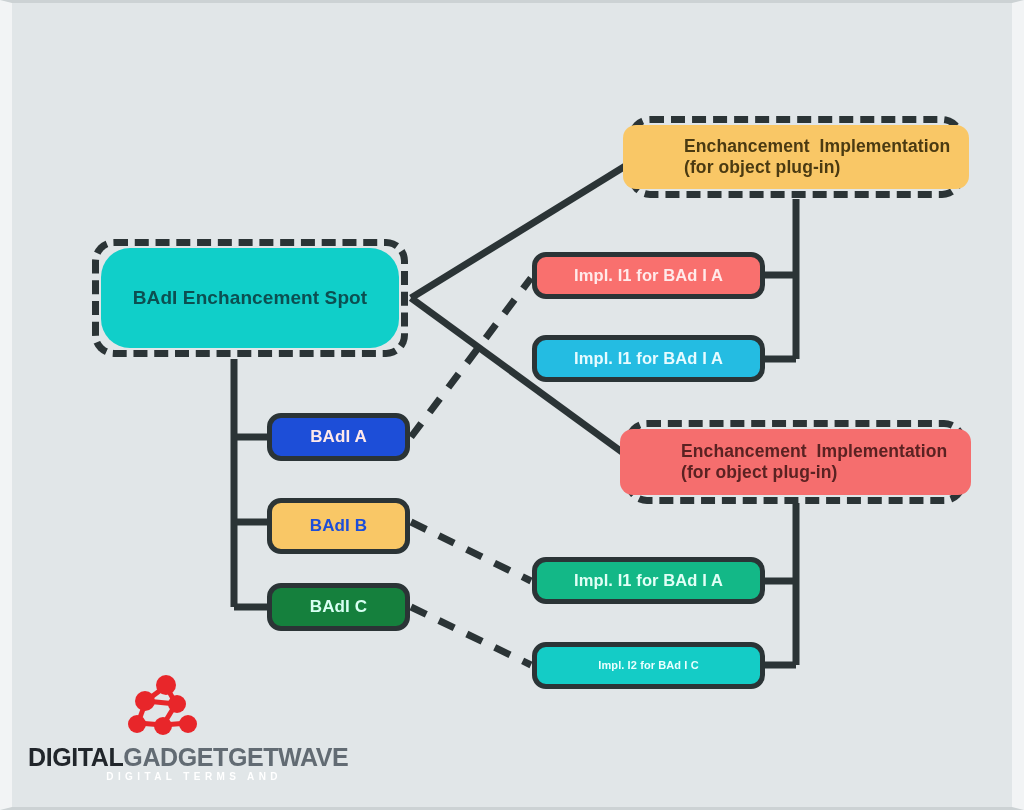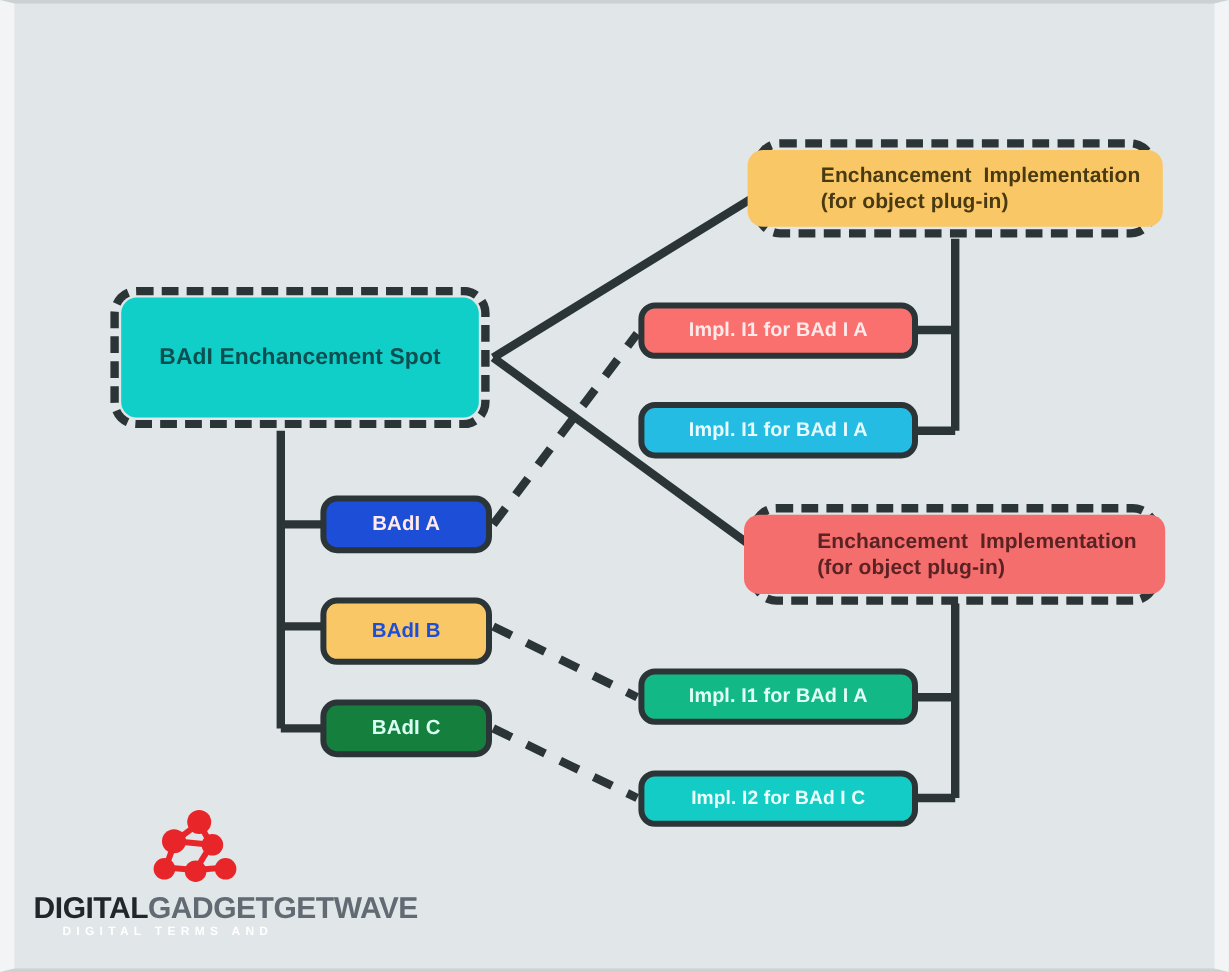--- a/index.html
+++ b/index.html
@@ -69,35 +69,35 @@
     display: flex;
     flex-direction: column;
     align-items: center;
     justify-content: center;
   }
   .line1, .line2 {
     display: block;
     white-space: pre;
   }
   #spot-node { left: 80px; top: 236px; width: 316px; height: 118px; }
-  #spot-node .inner { background: #10cfc9; color: #0c4f51; font-size: 19px; }
+  #spot-node .inner { background: #10cfc9; color: #0c4f51; font-size: 19px; border-radius: 29px; }
   #ei-top { left: 616px; top: 113px; width: 336px; height: 82px; }
   #ei-top .inner { background: #f9c766; color: #4a3a12; font-size: 17.5px; align-items: flex-start; padding-left: 28px; }
   #ei-bottom { left: 613px; top: 417px; width: 341px; height: 84px; }
   #ei-bottom .inner { background: #f56e6e; color: #5a2222; font-size: 17.5px; align-items: flex-start; padding-left: 28px; }
   .ei-text { text-align: left; margin-left: 33px; }
 
   #badi-a { left: 255px; top: 410px; width: 143px; height: 48px; background: #1d4ed8; color: #ffe9ea; font-size: 17px; }
   #badi-b { left: 255px; top: 495px; width: 143px; height: 56px; background: #f9c766; color: #1d4ed8; font-size: 17px; }
   #badi-c { left: 255px; top: 580px; width: 143px; height: 48px; background: #15803d; color: #d8fff3; font-size: 17px; }
 
   #impl-1 { left: 520px; top: 249px; width: 233px; height: 47px; background: #f9706e; color: #ffeaea; font-size: 16.5px; }
   #impl-2 { left: 520px; top: 332px; width: 233px; height: 47px; background: #24bce2; color: #e7fbff; font-size: 16.5px; }
   #impl-3 { left: 520px; top: 554px; width: 233px; height: 47px; background: #13b887; color: #e2fff6; font-size: 16.5px; }
-  #impl-4 { left: 520px; top: 639px; width: 233px; height: 47px; background: #14ccc6; color: #eafffe; font-size: 16px; }
+  #impl-4 { left: 520px; top: 639px; width: 233px; height: 47px; background: #14ccc6; color: #eafffe; font-size: 11px; }
 
   #logo {
     position: absolute;
     left: 10px;
     top: 668px;
     width: 272px;
     height: 124px;
     z-index: 4;
   }
   #logo-mark { position: absolute; left: 96px; top: 0px; width: 90px; height: 70px; }
@@ -115,21 +115,21 @@
   #logo-word .w2 { color: #626b73; }
   #logo-tag {
     position: absolute;
     left: 30px;
     top: 99px;
     width: 230px;
     font-size: 10px;
     letter-spacing: 4.4px;
     color: #ffffff;
     font-weight: bold;
-    text-align: left;
+    text-align: right;
     line-height: 1.45;
   }
 </style>
 </head>
 <body>
 
 <div id="canvas">
 
   <svg id="edges" viewBox="0 0 1024 810">
     <g stroke="#2b3436" stroke-width="7" fill="none" stroke-linecap="butt">

